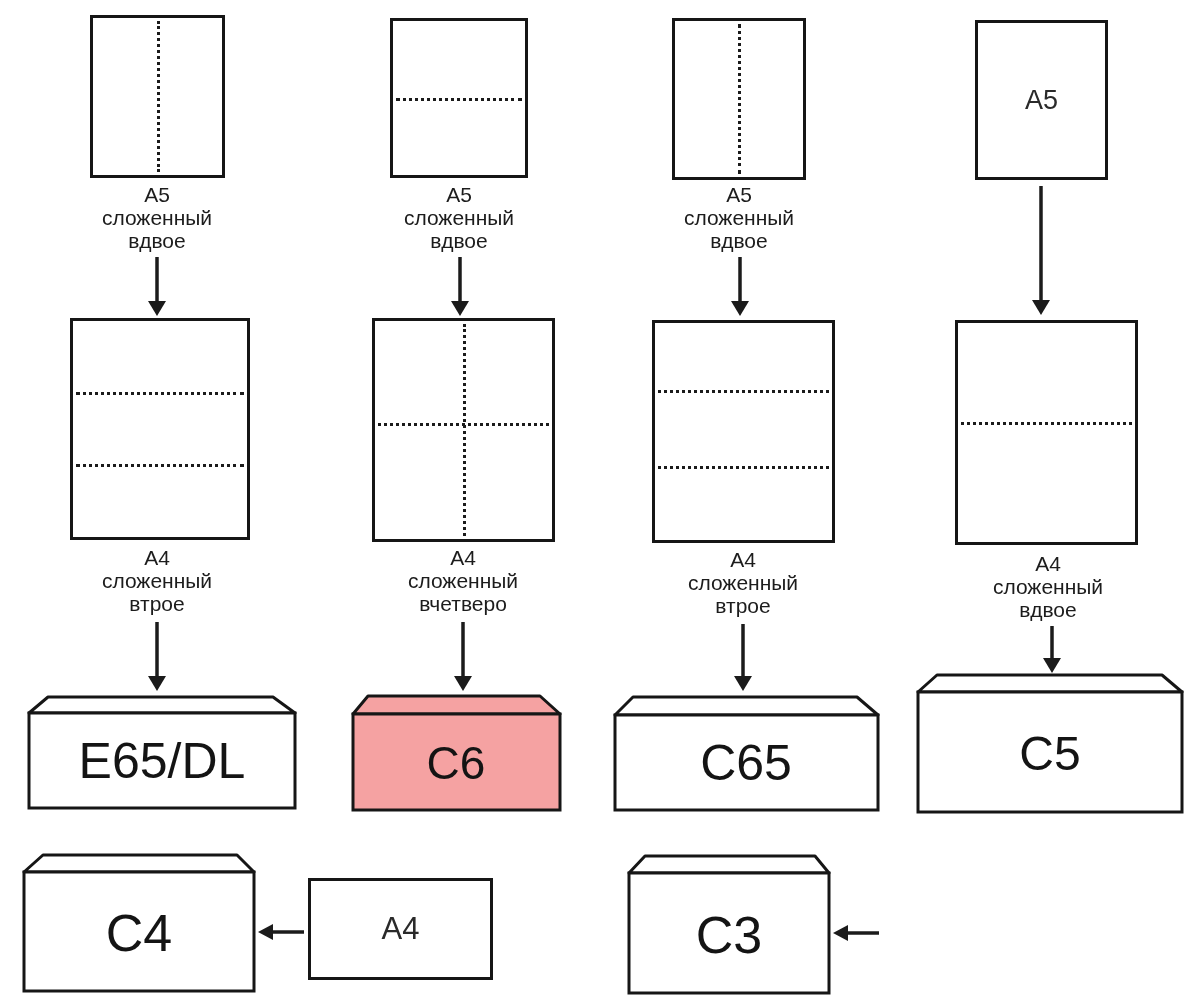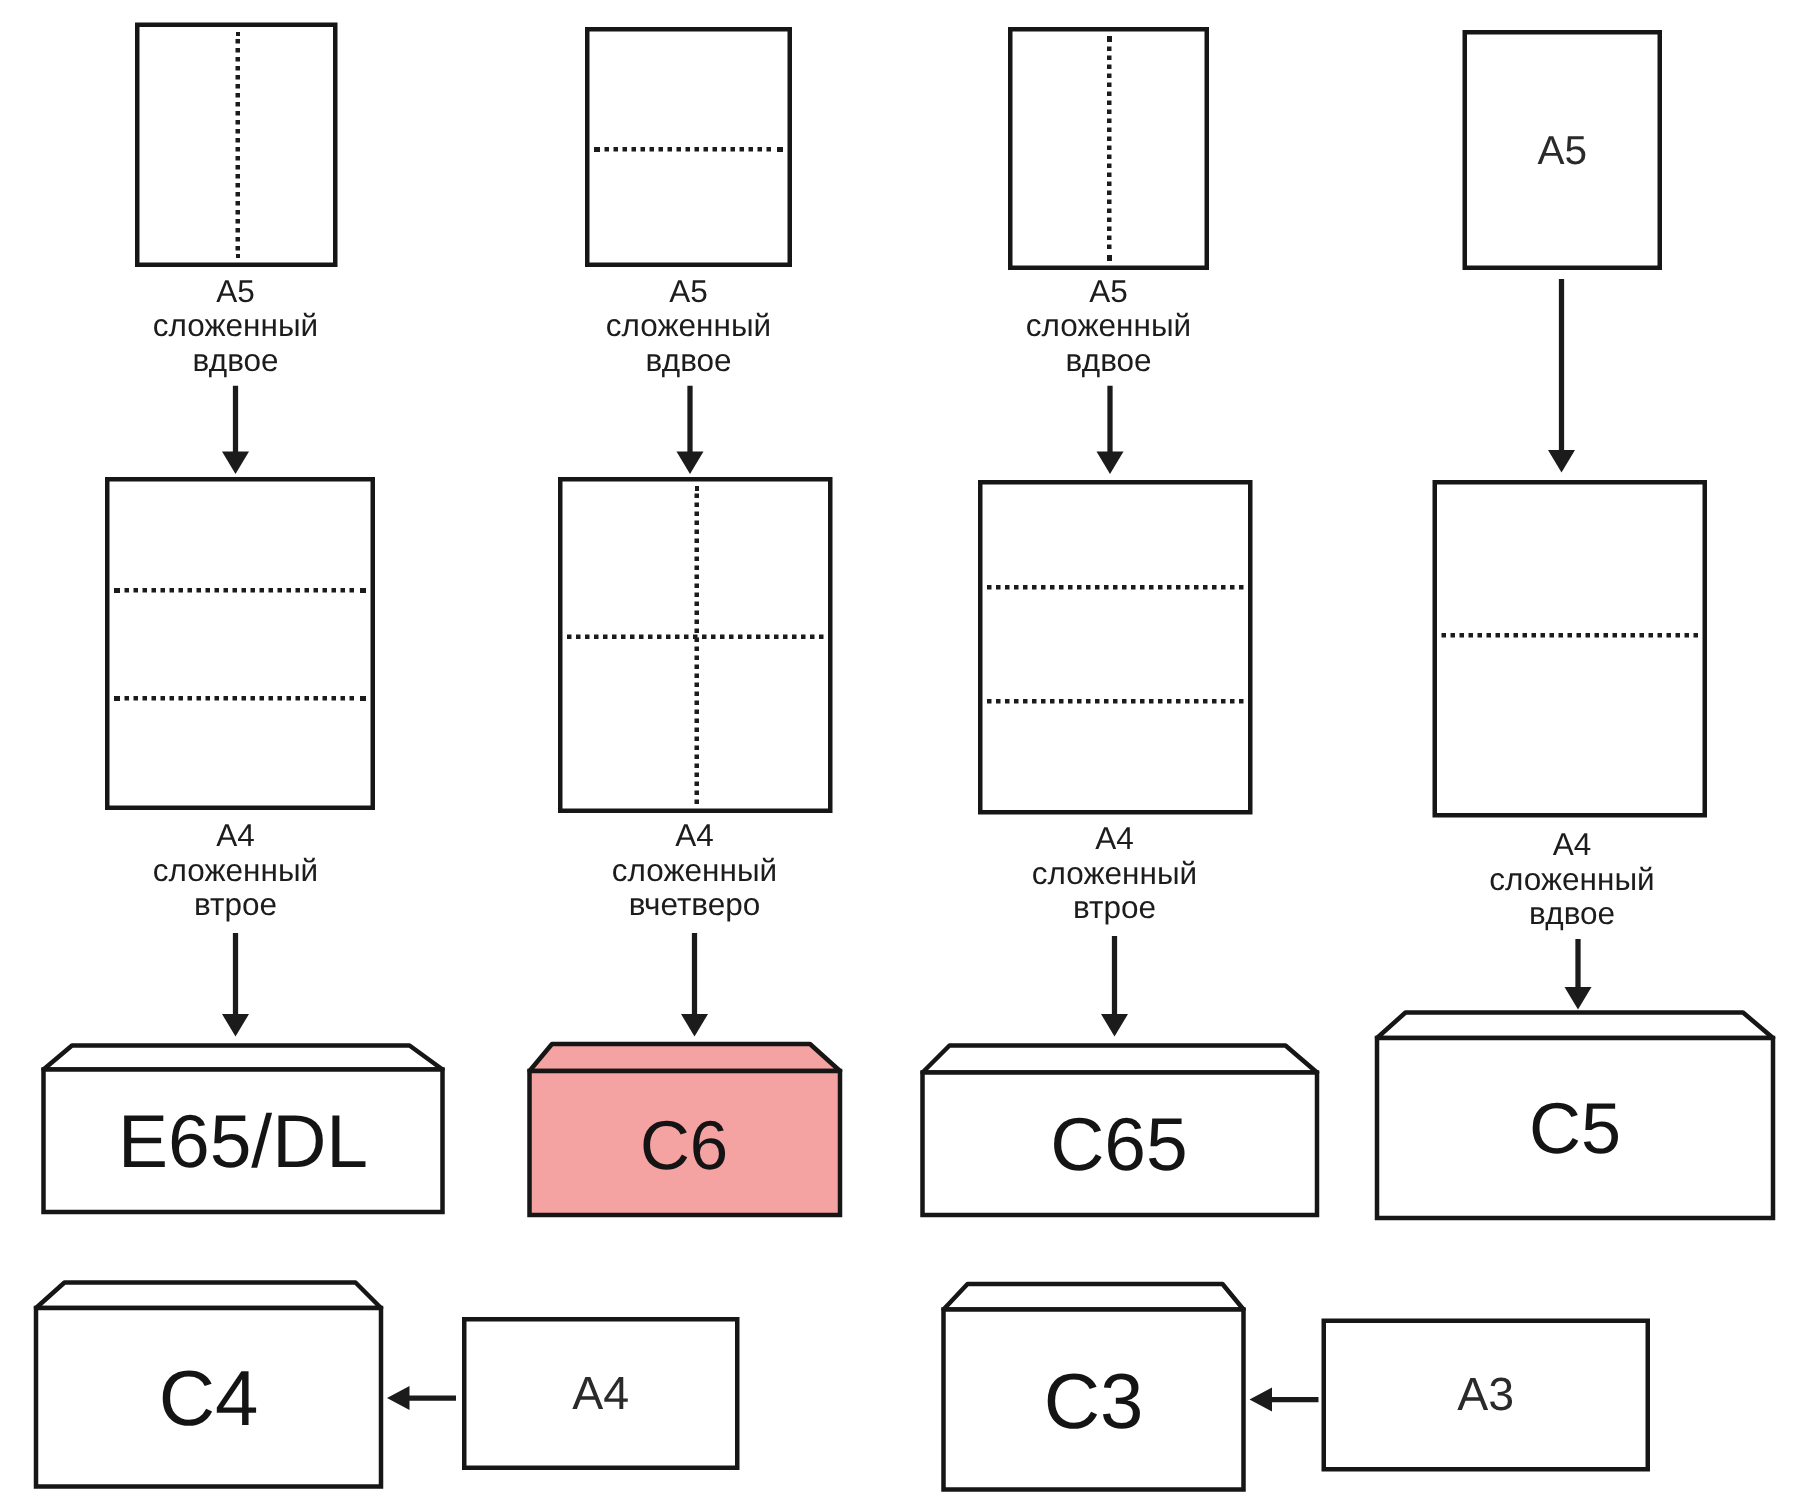--- a/index.html
+++ b/index.html
@@ -236,17 +236,14 @@
     <polygon points="2,20 18,3 188,3 202,20" fill="#ffffff" stroke="#161616" stroke-width="3" stroke-linejoin="round"></polygon>
     <rect x="2" y="20" width="200" height="120" fill="#ffffff" stroke="#161616" stroke-width="3"></rect>
     <text class="env-text" x="102" y="82" font-size="52" text-anchor="middle" dominant-baseline="central">C3</text>
   </svg>
 
   <svg class="arrow-svg" style="left:831px; top:923px;" width="50" height="20" viewBox="0 0 50 20">
     <line x1="48" y1="10" x2="14" y2="10" stroke="#1b1b1b" stroke-width="3.5"></line>
     <polygon points="2,10 17,2 17,18" fill="#1b1b1b"></polygon>
   </svg>
 
-  <div class="source-rect" style="left:881px; top:879px; width:219px; height:102px;">
-    <span>A3</span>
-  </div>
 
 </div>
 
 </body></html>

